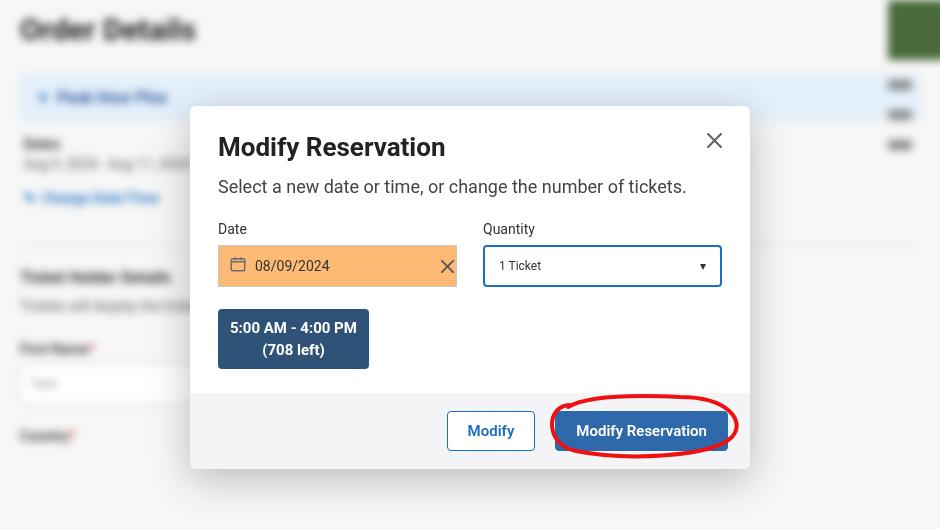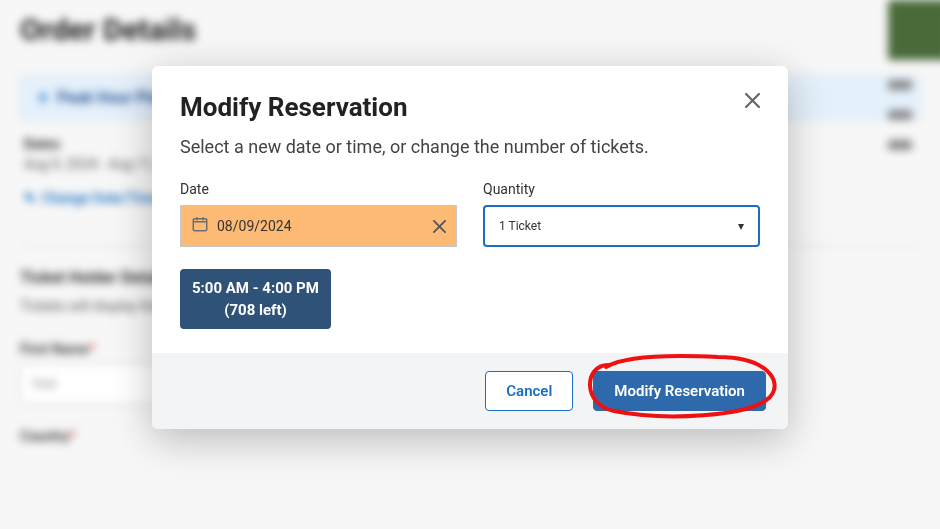--- a/index.html
+++ b/index.html
@@ -22,21 +22,21 @@
   .req { color: #d33; }
   .field-input { display: block; width: 400px; height: 40px; border: 1px solid #ccc; border-radius: 3px; background: #fff; margin-top: 6px; padding: 0 10px; color:#888;}
   .right-col { position: absolute; right: -8px; top: 0; width: 60px; height: 100%; }
   .right-col .thumb { width: 60px; height: 60px; background: #4a6a3a; border-radius: 2px; margin-bottom: 18px; }
   .right-col .stub { width: 24px; height: 10px; background: #888; margin: 20px 0 6px; border-radius:2px; }
 
   
   .overlay { position: absolute; inset: 0; display: flex; align-items: flex-start; justify-content: center; }
 
   
-  .modal { position: relative; width: 636px; margin-top: 66px; background: #fff; border-radius: 6px; box-shadow: 0 10px 40px rgba(0,0,0,0.25); }
+  .modal { position: relative; width: 560px; margin-top: 106px; background: #fff; border-radius: 6px; box-shadow: 0 10px 40px rgba(0,0,0,0.25); }
   .modal-body { padding: 26px 28px 24px; }
   .modal-title { font-size: 26px; font-weight: 700; color: #222; }
   .close { position: absolute; top: 20px; right: 22px; width: 28px; height: 28px; display: flex; align-items: center; justify-content: center; cursor: pointer; color: #666; border:none; background:none;}
   .close svg { width: 15px; height: 15px; }
   .modal-sub { font-size: 18px; color: #444; margin-top: 14px; }
 
   .form-row { display: flex; gap: 26px; margin-top: 24px; }
   .form-col { flex: 1; min-width:0;}
   .col-label { font-size: 14px; color: #333; margin-bottom: 8px; display: block; }
 
@@ -150,21 +150,21 @@
 
       <div class="entry-block">
         <div class="entry-chip">
           <span>5:00 AM - 4:00 PM</span>
           <span class="line2">(708 left)</span>
         </div>
       </div>
     </div>
 
     <div class="modal-footer">
-      <button class="btn btn-secondary">Cancel</button>
+      <button class="btn btn-secondary">Modify</button>
       <button class="btn btn-primary">Modify Reservation</button>
     </div>
 
     <svg class="hand-circle" viewBox="0 0 202 70">
       <path d="M 30 14 C 6 14 4 54 36 60 C 86 70 172 66 192 46 C 206 30 188 6 140 6 C 100 4 48 4 28 16" stroke="#e11" stroke-width="4" fill="none" stroke-linecap="round"></path>
     </svg>
   </div>
 </div>
 
 </body></html>

